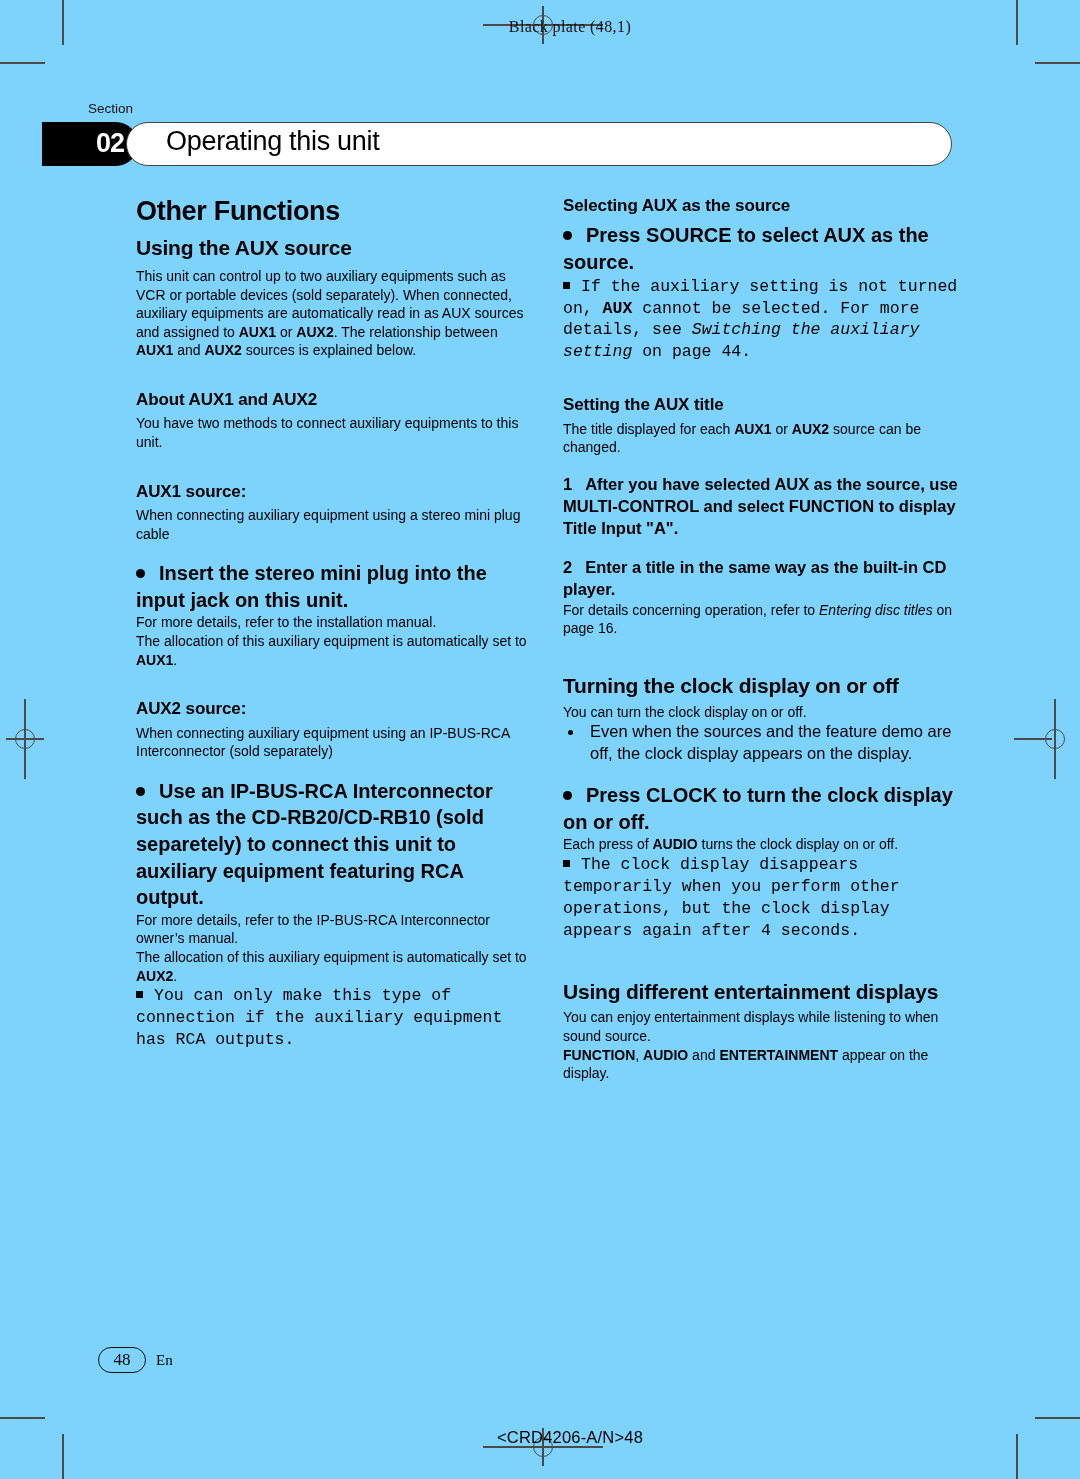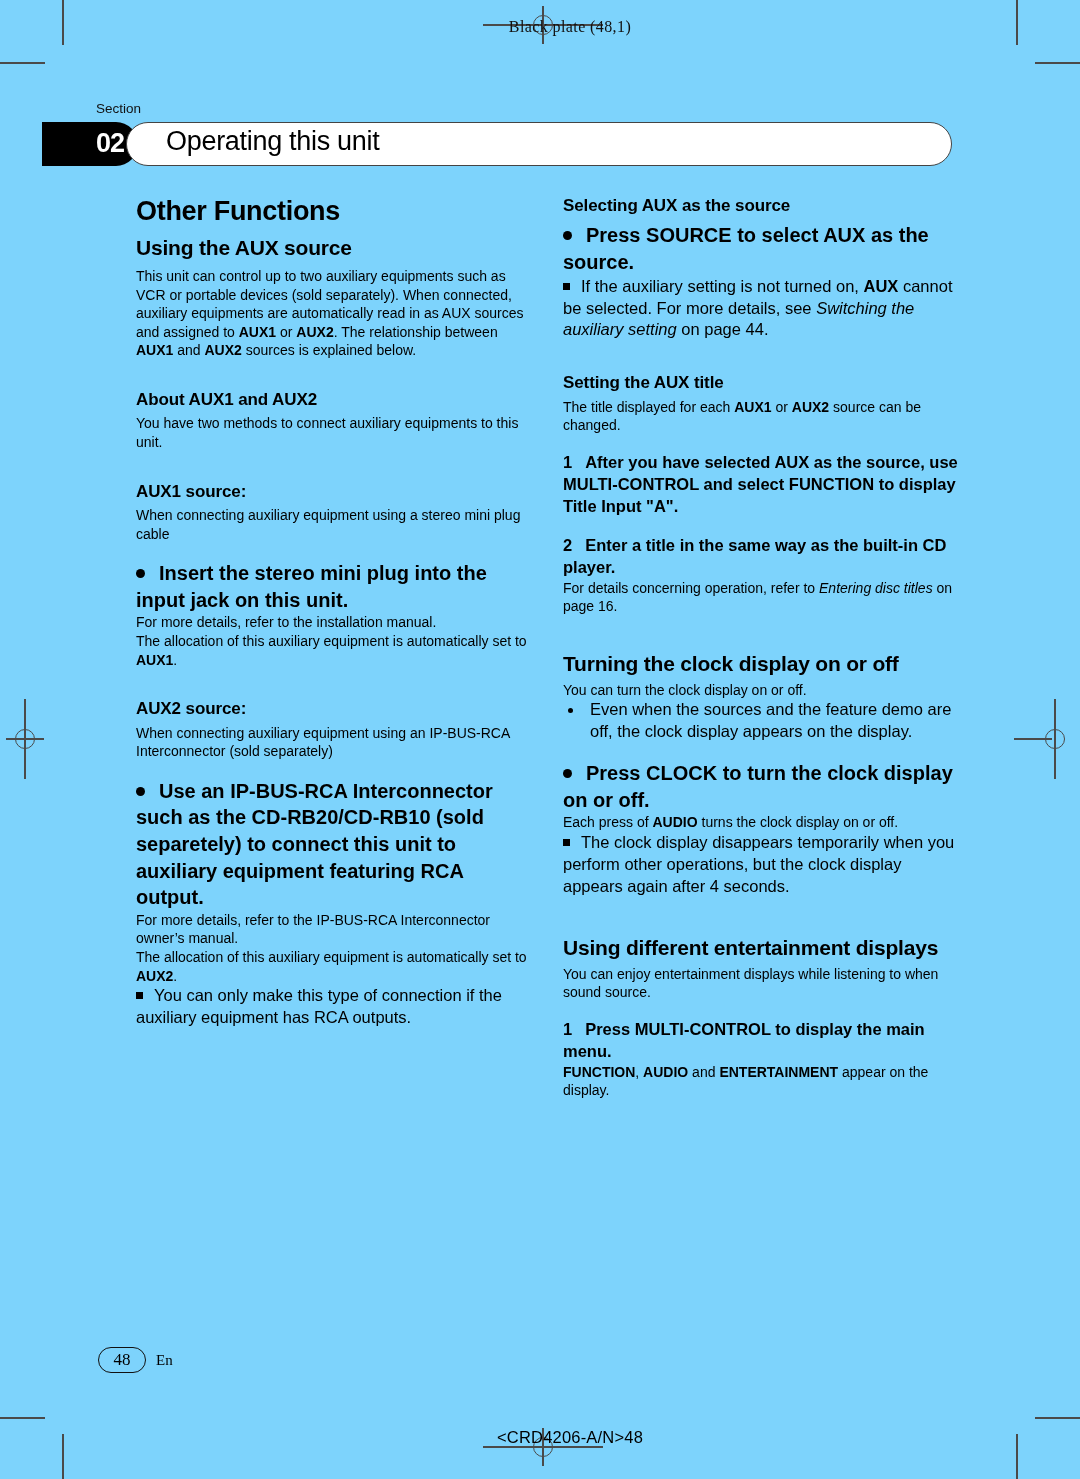--- a/index.html
+++ b/index.html
@@ -54,21 +54,21 @@
     text-align: center;
     font-family: "Liberation Serif", serif;
     font-size: 16px;
     letter-spacing: .4px;
     color: #111;
   }
   .plate-inner { margin-left: 60px; }
 
   .section-label {
     position: absolute;
-    left: 96px; top: 101px;
+    left: 88px; top: 101px;
     font-size: 13.5px;
     color: #111;
     font-family: "Liberation Sans", sans-serif;
   }
 
   .chapbadge {
     position: absolute;
     left: 42px; top: 122px;
     width: 96px; height: 44px;
     background: #000;
@@ -154,20 +154,21 @@
     width: 9px; height: 9px;
     background: #000;
     border-radius: 50%;
     vertical-align: 2px;
     margin-right: 14px;
   }
   .note {
     font-size: 16.5px;
     line-height: 1.33;
     margin: 0;
+    font-family: Liberation Mono, monospace;
   }
   .note .sq {
     display: inline-block;
     width: 7px; height: 7px;
     background: #000;
     vertical-align: 2px;
     margin-right: 11px;
   }
   .numstep {
     font-size: 16.5px;
@@ -319,21 +320,20 @@
       <li>Even when the sources and the feature demo are off, the clock display appears on the display.</li>
     </ul>
 
     <p class="bullet-strong"><span class="dot"></span><span>Press CLOCK to turn the clock display on or off.</span></p>
     <p class="body"><span>Each press of </span><span class="b">AUDIO</span><span> turns the clock display on or off.</span></p>
     <p class="note"><span class="sq"></span><span>The clock display disappears temporarily when you perform other operations, but the clock display appears again after 4 seconds.</span></p>
 
     <h2 class="h2" style="margin-top:38px; margin-bottom:4px;">Using different entertainment displays</h2>
     <p class="body">You can enjoy entertainment displays while listening to when sound source.</p>
 
-    <p class="numstep"><span class="n">1</span><span>Press MULTI-CONTROL to display the main menu.</span></p>
     <p class="body"><span class="b">FUNCTION</span><span>, </span><span class="b">AUDIO</span><span> and </span><span class="b">ENTERTAINMENT</span><span> appear on the display.</span></p>
   </div>
 
   <div class="pagenum">48</div>
   <div class="pagelang">En</div>
   <div class="docid">
     <span class="docid-inner">&lt;CRD4206-A/N&gt;48</span>
   </div>
 
 </div>

